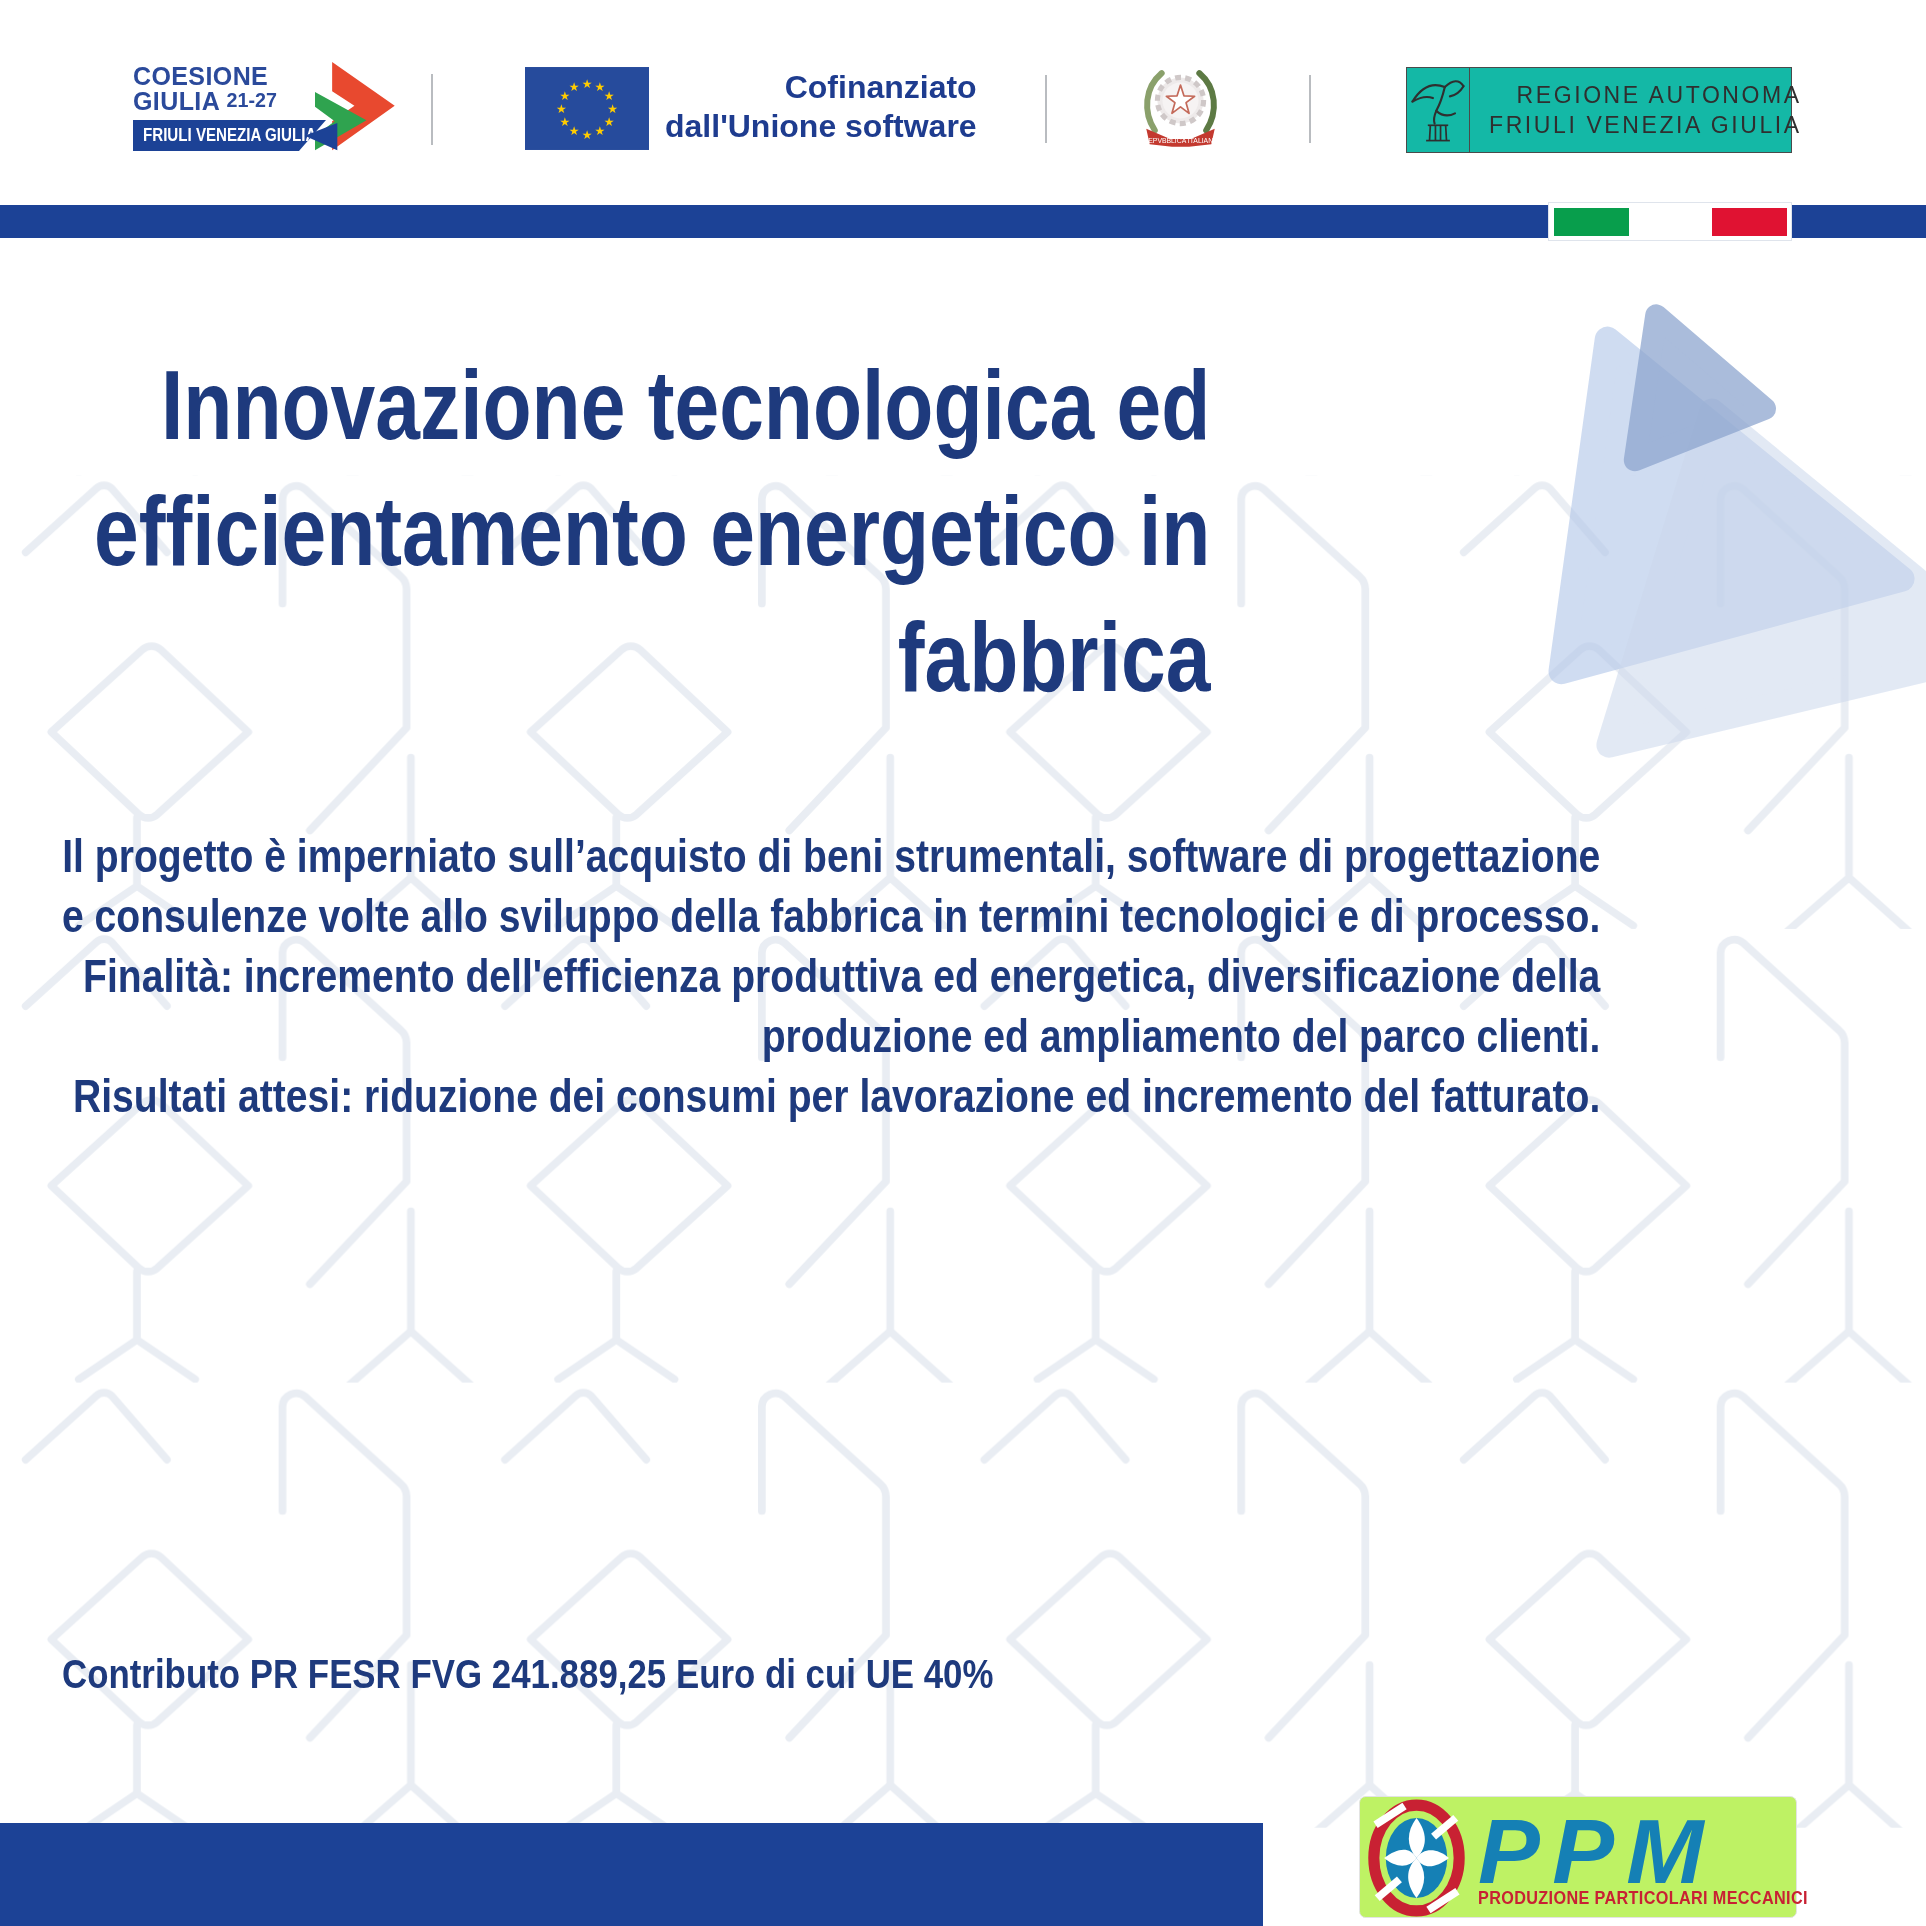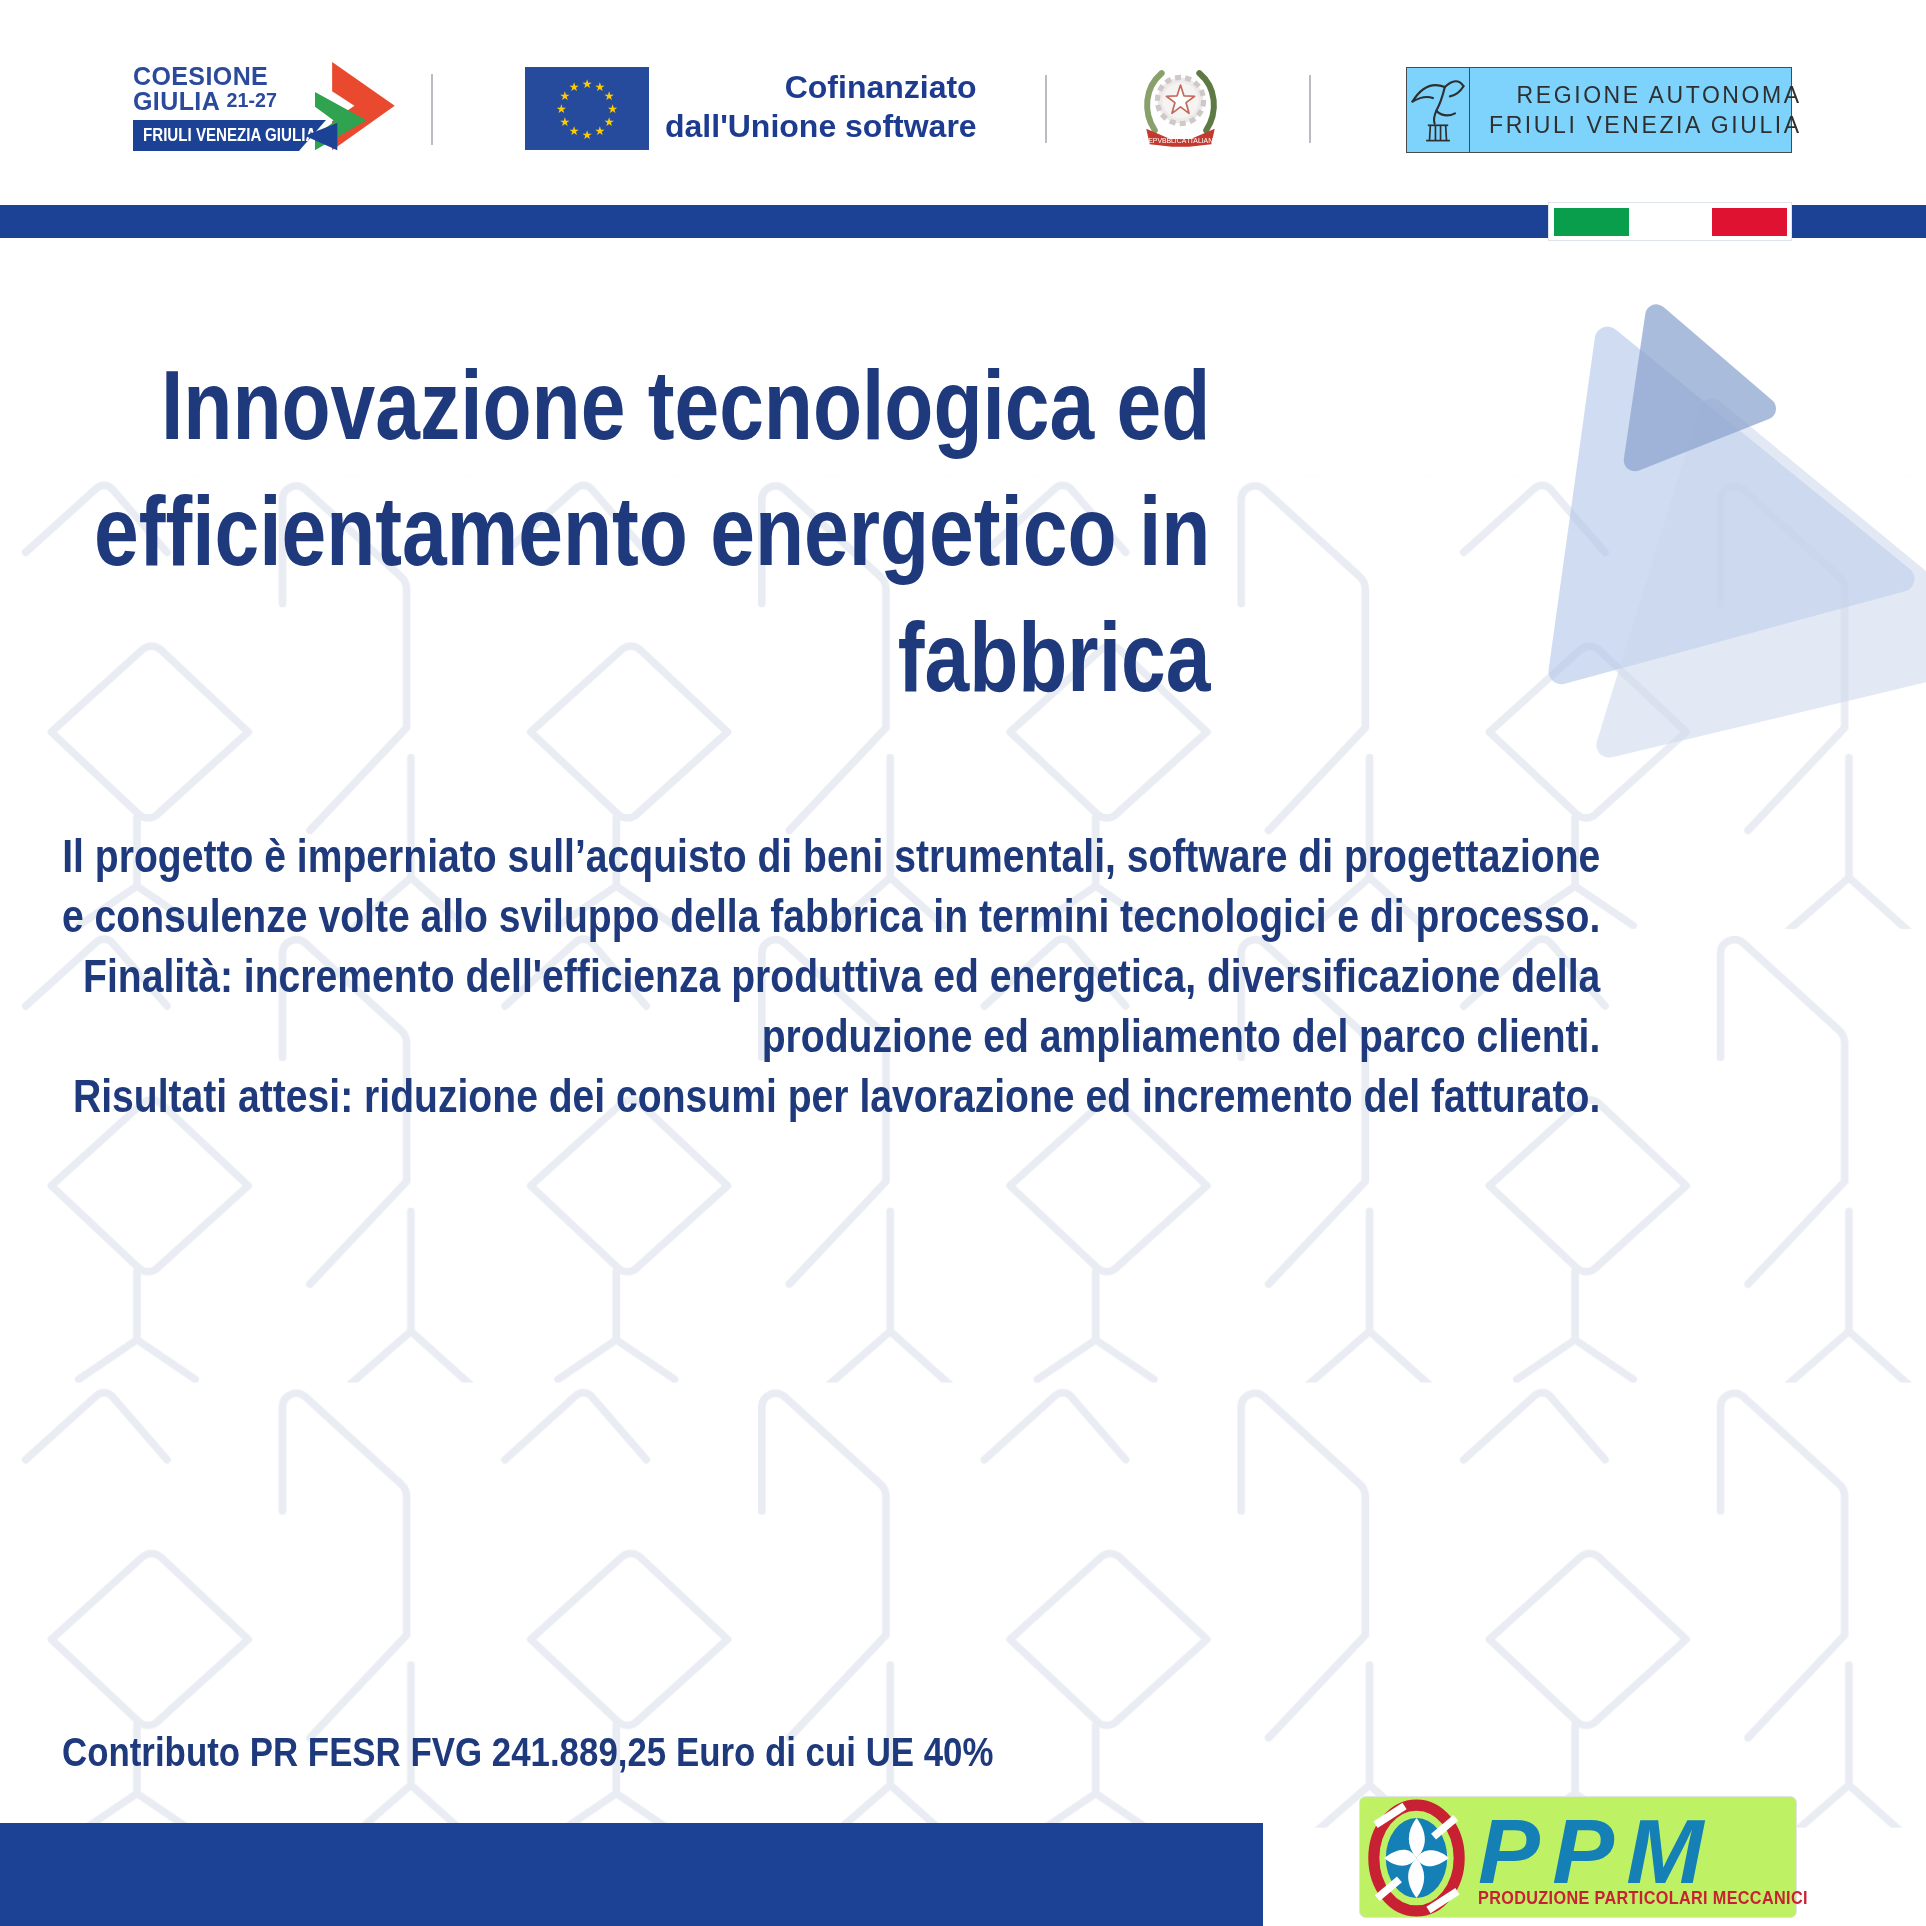--- a/index.html
+++ b/index.html
@@ -23,41 +23,41 @@
     color:#fff;font-weight:bold;font-size:18px;line-height:31px;padding-left:10.3px;box-sizing:border-box;
     transform-origin:left center;white-space:nowrap;
   }
   .coes-band-inner{display:inline-block;transform:scaleX(.84);transform-origin:left center;}
   .coes-chevrons{position:absolute;left:170px;top:1.7px;}
   .eu-flag{position:absolute;left:525px;top:67px;}
   .eu-label{position:absolute;left:665px;top:68px;font-weight:bold;font-size:32px;line-height:39px;color:var(--eu-text-blue);white-space:nowrap;}
   .emblem{position:absolute;left:1136px;top:62px;}
   .regione-box{
     position:absolute;left:1406px;top:67px;width:386px;height:86px;box-sizing:border-box;
-    border:1.7px solid #4a4a4a;background:#7dd3fc;display:flex;align-items:center;
+    border:1.7px solid #4a4a4a;background:#14b8a6;display:flex;align-items:center;
   }
   .regione-eagle-cell{width:89px;height:100%;border-right:1.7px solid #4a4a4a;display:flex;align-items:center;justify-content:center;box-sizing:border-box;}
   .regione-text{flex:1;padding-left:19px;color:var(--regione-ink);}
   .regione-line{font-size:23px;letter-spacing:2.6px;line-height:30px;white-space:nowrap;}
   
   .top-bar{position:absolute;left:0;top:205px;width:1926px;height:33px;background:var(--bar-blue);}
   .flag-panel{position:absolute;left:1548px;top:-2.6px;width:244px;height:39px;background:#fff;border:0.9px solid #dfe4ec;box-sizing:border-box;}
   .flag-green{position:absolute;left:5.1px;top:4.3px;width:75px;height:28px;background:var(--flag-green);}
   .flag-red{position:absolute;right:4.3px;top:4.3px;width:75px;height:28px;background:var(--flag-red);}
   
   .deco{position:absolute;left:1455px;top:283px;}
   
   .title-block{position:absolute;left:62px;top:342px;margin-left:32px;}
   .title-line{font-weight:bold;font-size:98px;line-height:126px;color:var(--navy-text);
     transform:scaleX(.82);transform-origin:left top;white-space:nowrap;}
   .body-block{position:absolute;left:62px;top:826px;}
   .body-line{font-weight:bold;font-size:46px;line-height:60px;color:var(--navy-text);
     transform:scaleX(.85);transform-origin:left top;white-space:nowrap;}
   .spesa{position:absolute;left:62px;top:1551px;}
-  .contributo{position:absolute;left:62px;top:1729px;}
+  .contributo{position:absolute;left:62px;top:1651px;}
   .amount-line{font-weight:bold;font-size:41px;line-height:46px;color:var(--navy-text);
     transform:scaleX(.85);transform-origin:left top;white-space:nowrap;}
   
   .footer-bar{position:absolute;left:0;top:1823px;width:1263px;height:103px;background:var(--bar-blue);}
   .ppm-panel{
     position:absolute;left:1359px;top:1796px;width:438px;height:122px;background:#bef264;
     border:0.9px solid #e3e3e3;border-radius:6.8px;box-sizing:border-box;
   }
   .ppm-emblem{position:absolute;left:6.8px;top:1.7px;}
   .ppm-name{

